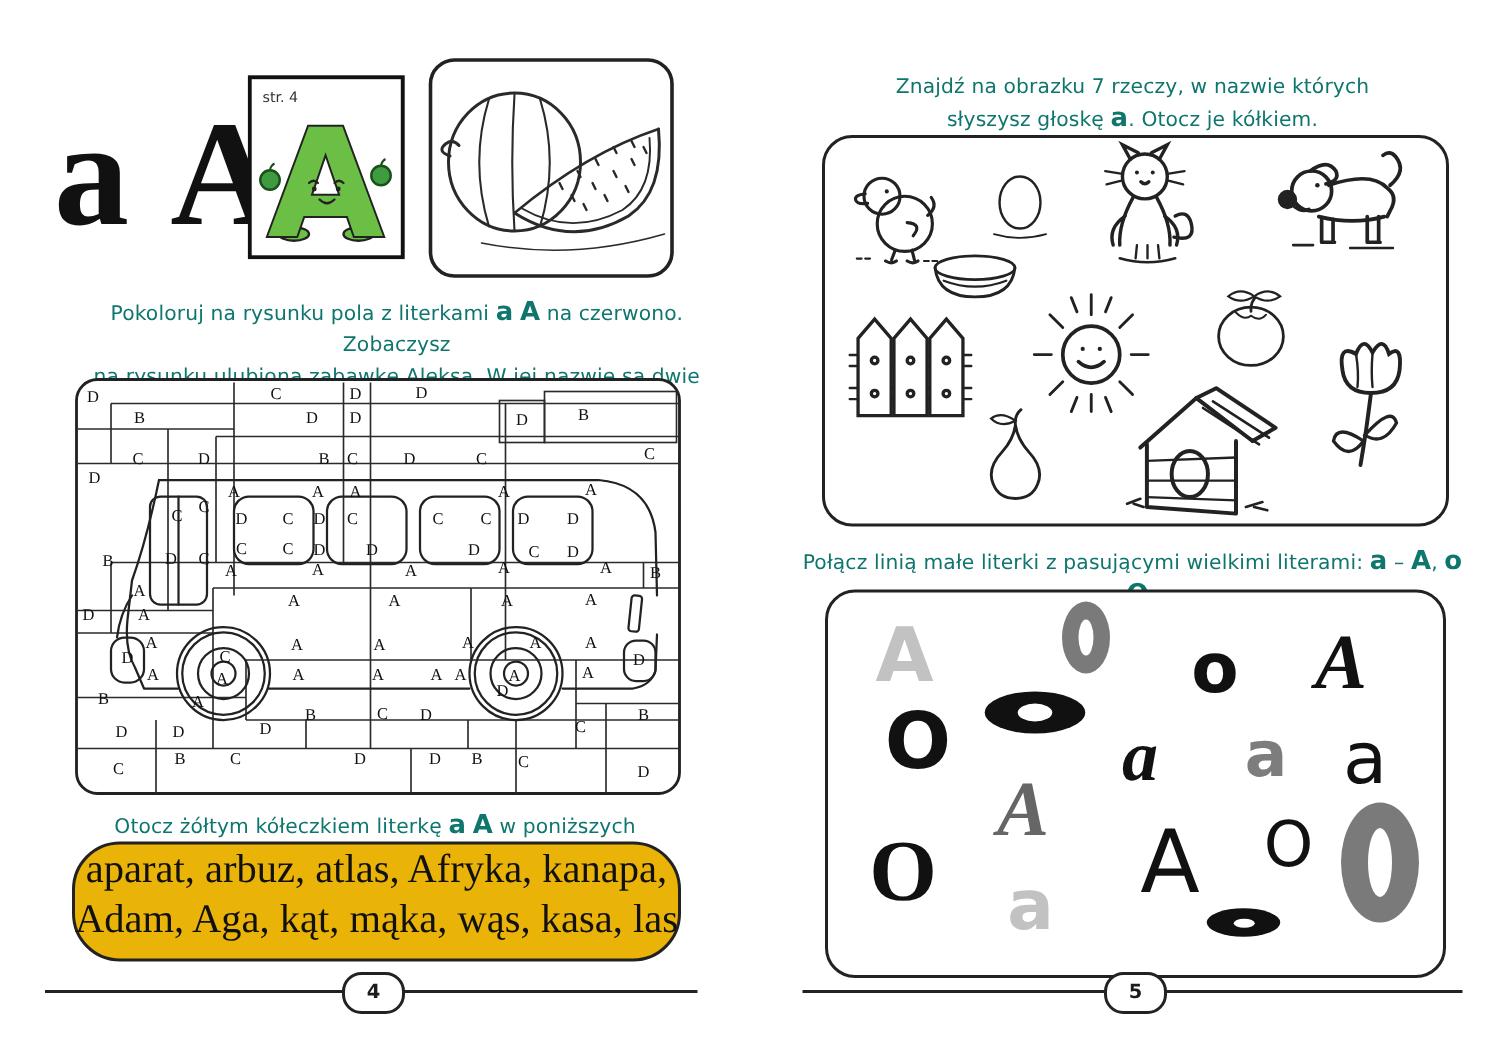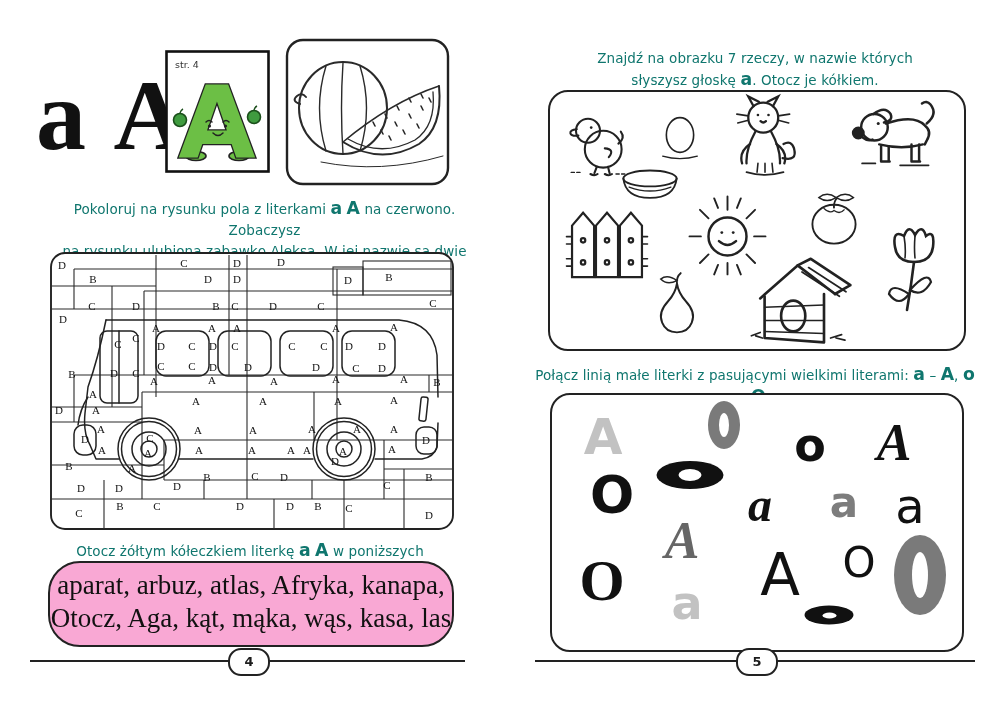--- a/index.html
+++ b/index.html
@@ -6,23 +6,23 @@
   .sheet{position:relative;width:1000px;height:707px;background:#fff;overflow:hidden;
          font-family:"DejaVu Sans",sans-serif;color:#1c1c1c;}
   .abs{position:absolute;}
   
   .intro{position:absolute;left:36px;top:66px;font-family:"Liberation Serif",serif;
          font-weight:bold;font-size:100px;line-height:1;color:#111;word-spacing:8px;}
   .instr{position:absolute;font-size:13.5px;line-height:21px;text-align:center;
          color:#0f766e;letter-spacing:.1px;}
   .instr .bl, .bl{font-weight:700;font-size:1.28em;}
   .words-box{position:absolute;left:48px;top:561px;width:402px;height:76px;
-         border:2.5px solid #222;border-radius:32px;background:#f9a8d4;
+         border:2.5px solid #222;border-radius:32px;background:#eab308;
          font-family:"Liberation Serif",serif;font-size:27px;line-height:33px;
-         text-align:center;color:#111;padding-top:6px;}
+         text-align:center;color:#111;}
   
   .box{position:absolute;border:2.2px solid #222;border-radius:20px;background:#fff;}
   #find-box{left:548px;top:90px;width:414px;height:257px;}
   #match-box{left:550px;top:393px;width:410px;height:255px;}
   .fi{position:absolute;}
   .ml{position:absolute;transform:translate(-50%,-54%);line-height:1;white-space:pre;}
   .mblob{position:absolute;border-radius:50%;transform:translate(-50%,-50%);
          display:flex;align-items:center;justify-content:center;}
   .mblob span{background:#fff;border-radius:50%;display:block;}
   
@@ -215,21 +215,21 @@
         <text x="274" y="259">B</text>
         <text x="305" y="261">C</text>
         <text x="385" y="268">D</text>
       </g>
   </svg>
 
   <div class="instr" style="left:44px;top:540px;width:412px">Otocz żółtym kółeczkiem literkę <b class="bl">a</b> <b class="bl">A</b> w poniższych wyrazach.</div>
 
   <div class="words-box">
     <div>aparat, arbuz, atlas, Afryka, kanapa,</div>
-    <div>Otocz, Aga, kąt, mąka, wąs, kasa, las</div>
+    <div>Adam, Aga, kąt, mąka, wąs, kasa, las</div>
   </div>
 
   <div class="rule" style="left:30px;width:435px"></div>
   <div class="pagenum" style="left:228px">4</div>
 
   <div class="instr" style="left:545px;top:48px;width:420px">
     <div>Znajdź na obrazku 7 rzeczy, w nazwie których</div>
     <div>słyszysz głoskę <b class="bl">a</b>. Otocz je kółkiem.</div>
   </div>
 

